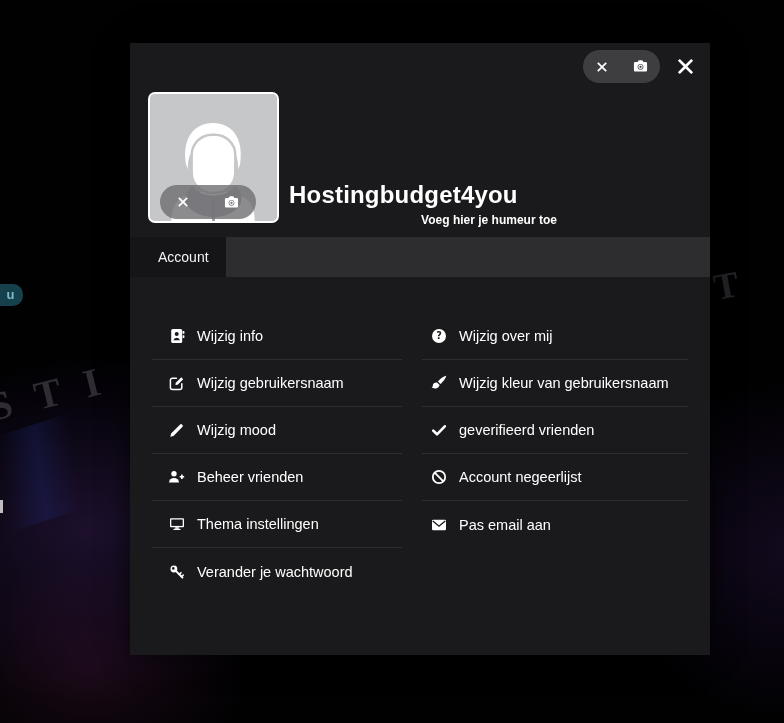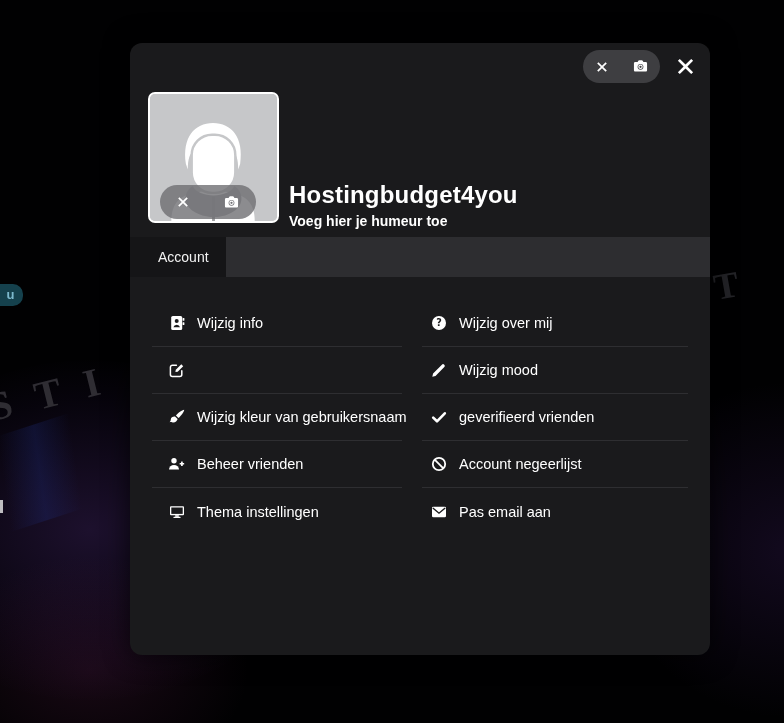--- a/index.html
+++ b/index.html
@@ -21,47 +21,47 @@
     pointer-events:none;}
   .bg-letter-t{position:absolute;left:714px;top:264px;font-family:"Liberation Serif",serif;
     font-weight:bold;font-size:37px;color:#232327;transform:rotate(-10deg);pointer-events:none;}
   .bg-badge{position:absolute;left:0;top:284px;min-width:19px;height:21px;
     background:var(--badge-bg,#15414d);border-radius:0 10px 10px 0;color:var(--badge-text,#7cb9cd);
     font-size:13px;font-weight:bold;display:flex;align-items:center;justify-content:center;
     padding:0 3px 1px 1px;}
   .bg-speck{position:absolute;left:0;top:500px;width:3px;height:13px;background:#ddd;opacity:.85;}
 
   .modal{position:absolute;left:130px;top:43px;width:580px;height:612px;
-    background:var(--modal-bg,#1a1a1c);border-radius:12px;
+    background:var(--modal-bg,#1a1a1c);border-radius:0;
     box-shadow:0 0 26px rgba(0,0,0,.65);color:var(--text,#fff);}
 
   .actions{position:absolute;top:7px;right:13px;display:flex;align-items:center;gap:14px;}
   .avatar-pill{display:flex;align-items:center;justify-content:space-around;
     width:77px;height:33px;border-radius:17px;background:#3e3e41;--cut:#3e3e41;}
   .pill-btn{background:none;border:none;padding:2px 6px;color:#fff;cursor:pointer;line-height:0;}
   .close-btn{background:none;border:none;padding:2px;color:#fff;cursor:pointer;line-height:0;}
 
   .avatar{position:absolute;left:18px;top:49px;width:131px;height:131px;border-radius:7px;
     border:2px solid #fff;overflow:hidden;background:#c6c7c9;box-sizing:border-box;}
   .avatar svg.portrait{display:block;width:127px;height:127px;}
   .avatar-overlay{position:absolute;left:10px;top:91px;width:96px;height:34px;border-radius:17px;
     background:rgba(108,108,112,.78);--cut:#707074;display:flex;align-items:center;
     justify-content:space-around;}
 
   .profile-text{position:absolute;left:159px;top:138px;width:400px;}
   .profile-text h1{margin:0;font-size:24px;font-weight:700;color:#fff;letter-spacing:.2px;}
-  .profile-text .mood{margin-top:4px;font-size:14px;font-weight:700;color:#fff;cursor:pointer;}
+  .profile-text .mood{margin-top:4px;font-size:12px;font-weight:700;color:#fff;cursor:pointer;text-align:center;}
 
   .tabbar{position:absolute;left:0;top:194px;width:100%;height:40px;
     background:var(--tabbar-bg,#2d2d30);display:flex;}
   .tab{height:100%;display:inline-flex;align-items:center;padding:0 17px;font-size:14px;
     color:#f2f2f2;cursor:pointer;}
   .tab.active{background:var(--tab-active-bg,#151517);padding-left:28px;}
 
-  .content{position:absolute;left:0;top:234px;right:0;bottom:0;padding:23px 22px 0;box-sizing:border-box;}
+  .content{position:absolute;left:0;top:234px;right:0;bottom:0;padding:36px 22px 0;box-sizing:border-box;}
   .menu-grid{display:grid;grid-template-columns:250px 1fr;column-gap:20px;}
   .menu-item{display:flex;align-items:center;height:47px;
     border-bottom:1px solid var(--divider,#2e2e31);padding-left:16px;cursor:pointer;
     box-sizing:border-box;}
   .menu-item:nth-child(even){padding-left:8px;}
   .menu-item:nth-last-child(-n+2){border-bottom:none;}
   .mi-icon{width:17px;height:16px;margin-right:12px;display:inline-flex;align-items:center;
     justify-content:center;color:#fff;flex:none;--cut:#1a1a1c;}
   .mi-label{font-size:14.5px;color:#fff;white-space:nowrap;}
   svg{display:block;}
@@ -160,37 +160,38 @@
             </span>
             <span class="mi-label">Wijzig over mij</span>
           </div>
           <div class="menu-item">
             <span class="mi-icon">
               <svg viewBox="0 0 16 16" width="16" height="16">
                 <path d="M12.8 8.8v3.8a2 2 0 0 1-2 2H3.4a2 2 0 0 1-2-2V5.2a2 2 0 0 1 2-2h4" fill="none" stroke="currentColor" stroke-width="1.5" stroke-linecap="round"></path>
                 <path fill="currentColor" d="m6.8 7.8 5.5-5.5 1.9 1.9-5.5 5.5-2.3.4z"></path>
               </svg>
             </span>
-          </div>
-          <div class="menu-item">
-            <span class="mi-icon">
-              <svg viewBox="0 0 16 16" width="16" height="16">
-                <path fill="currentColor" d="M1.3 14.7l.8-3.2L10.9 2.7a1.6 1.6 0 0 1 2.3 0l.1.1a1.6 1.6 0 0 1 0 2.3L4.5 13.9z"></path>
-              </svg>
-            </span>
-            <span class="mi-label">Wijzig mood</span>
+            <span class="mi-label">Wijzig gebruikersnaam</span>
           </div>
           <div class="menu-item">
             <span class="mi-icon">
               <svg viewBox="0 0 16 16" width="16" height="16">
                 <path fill="currentColor" d="M15.2.8c-2.4.2-6 3.2-8.3 5.7l2.6 2.6c2.5-2.3 5.5-5.9 5.7-8.3z"></path>
                 <path fill="currentColor" d="M6 7.4 8.6 10c-.4 1-.6 1.6-1.5 2.4-1 1-2.7 1.4-4 .9-.9-.3-1.7-.3-2.6-.1.8-.7 1.1-1.3 1.2-2.3.1-1.2.5-2 1.2-2.6.9-.8 2-1 3.1-.9z"></path>
               </svg>
             </span>
             <span class="mi-label">Wijzig kleur van gebruikersnaam</span>
+          </div>
+          <div class="menu-item">
+            <span class="mi-icon">
+              <svg viewBox="0 0 16 16" width="16" height="16">
+                <path fill="currentColor" d="M1.3 14.7l.8-3.2L10.9 2.7a1.6 1.6 0 0 1 2.3 0l.1.1a1.6 1.6 0 0 1 0 2.3L4.5 13.9z"></path>
+              </svg>
+            </span>
+            <span class="mi-label">Wijzig mood</span>
           </div>
           <div class="menu-item">
             <span class="mi-icon">
               <svg viewBox="0 0 16 16" width="16" height="16">
                 <path d="M2.2 8.6 6 12.3 13.8 4.3" fill="none" stroke="currentColor" stroke-width="2.6" stroke-linecap="round" stroke-linejoin="round"></path>
               </svg>
             </span>
             <span class="mi-label">geverifieerd vrienden</span>
           </div>
           <div class="menu-item">
@@ -226,17 +227,28 @@
           </div>
           <div class="menu-item">
             <span class="mi-icon">
               <svg viewBox="0 0 16 16" width="16" height="16">
                 <rect x="1" y="2.8" width="14" height="10.4" rx="1.3" fill="currentColor"></rect>
                 <path d="M1.8 4 8 9.2 14.2 4" fill="none" stroke="var(--cut,#1a1a1c)" stroke-width="1.4"></path>
               </svg>
             </span>
             <span class="mi-label">Pas email aan</span>
           </div>
+          <div class="menu-item">
+            <span class="mi-icon">
+              <svg viewBox="0 0 16 16" width="16" height="16">
+                <circle cx="4.9" cy="5" r="3.4" fill="currentColor"></circle>
+                <circle cx="4.3" cy="4.4" r="1.3" fill="var(--cut,#1a1a1c)"></circle>
+                <path d="M7.3 7.4 13.4 13.5" stroke="currentColor" stroke-width="2" stroke-linecap="round" fill="none"></path>
+                <path d="M10.3 10.4 12 8.7M12.6 12.7l1.7-1.7" stroke="currentColor" stroke-width="1.6" stroke-linecap="round" fill="none"></path>
+              </svg>
+            </span>
+            <span class="mi-label">Verander je wachtwoord</span>
+          </div>
         </div>
     </div>
 
   </div>
 </div>
 
 </body></html>

